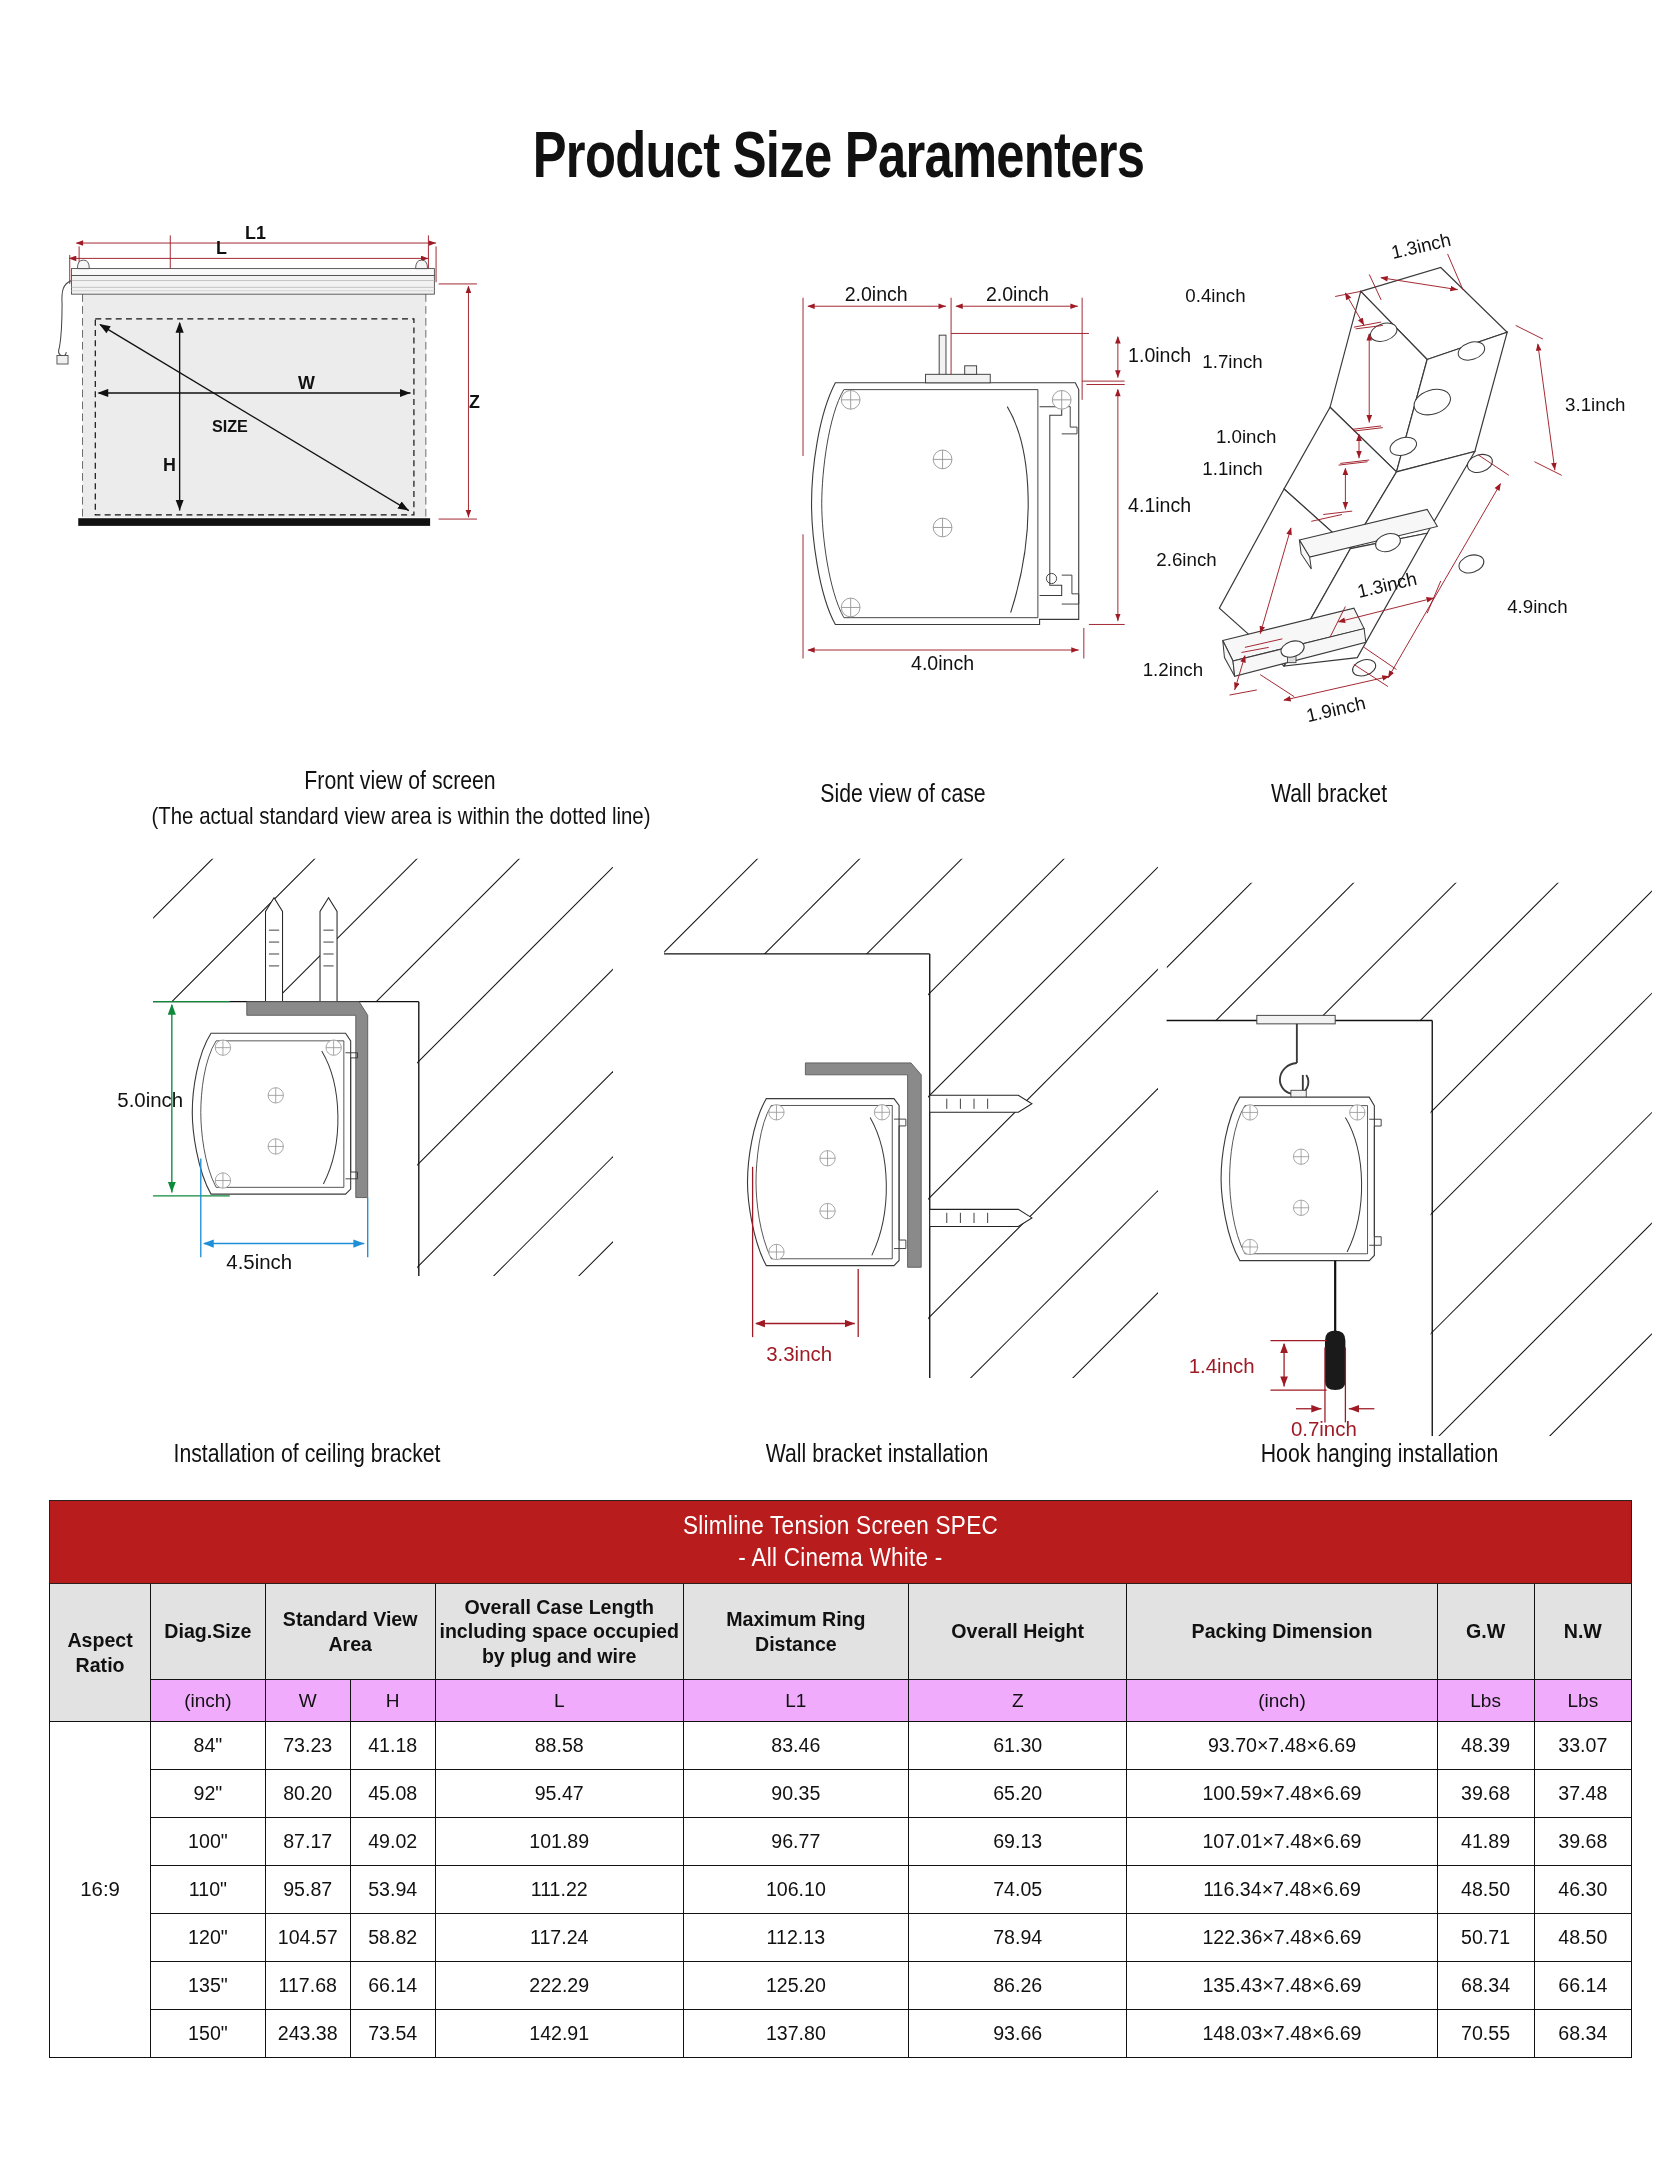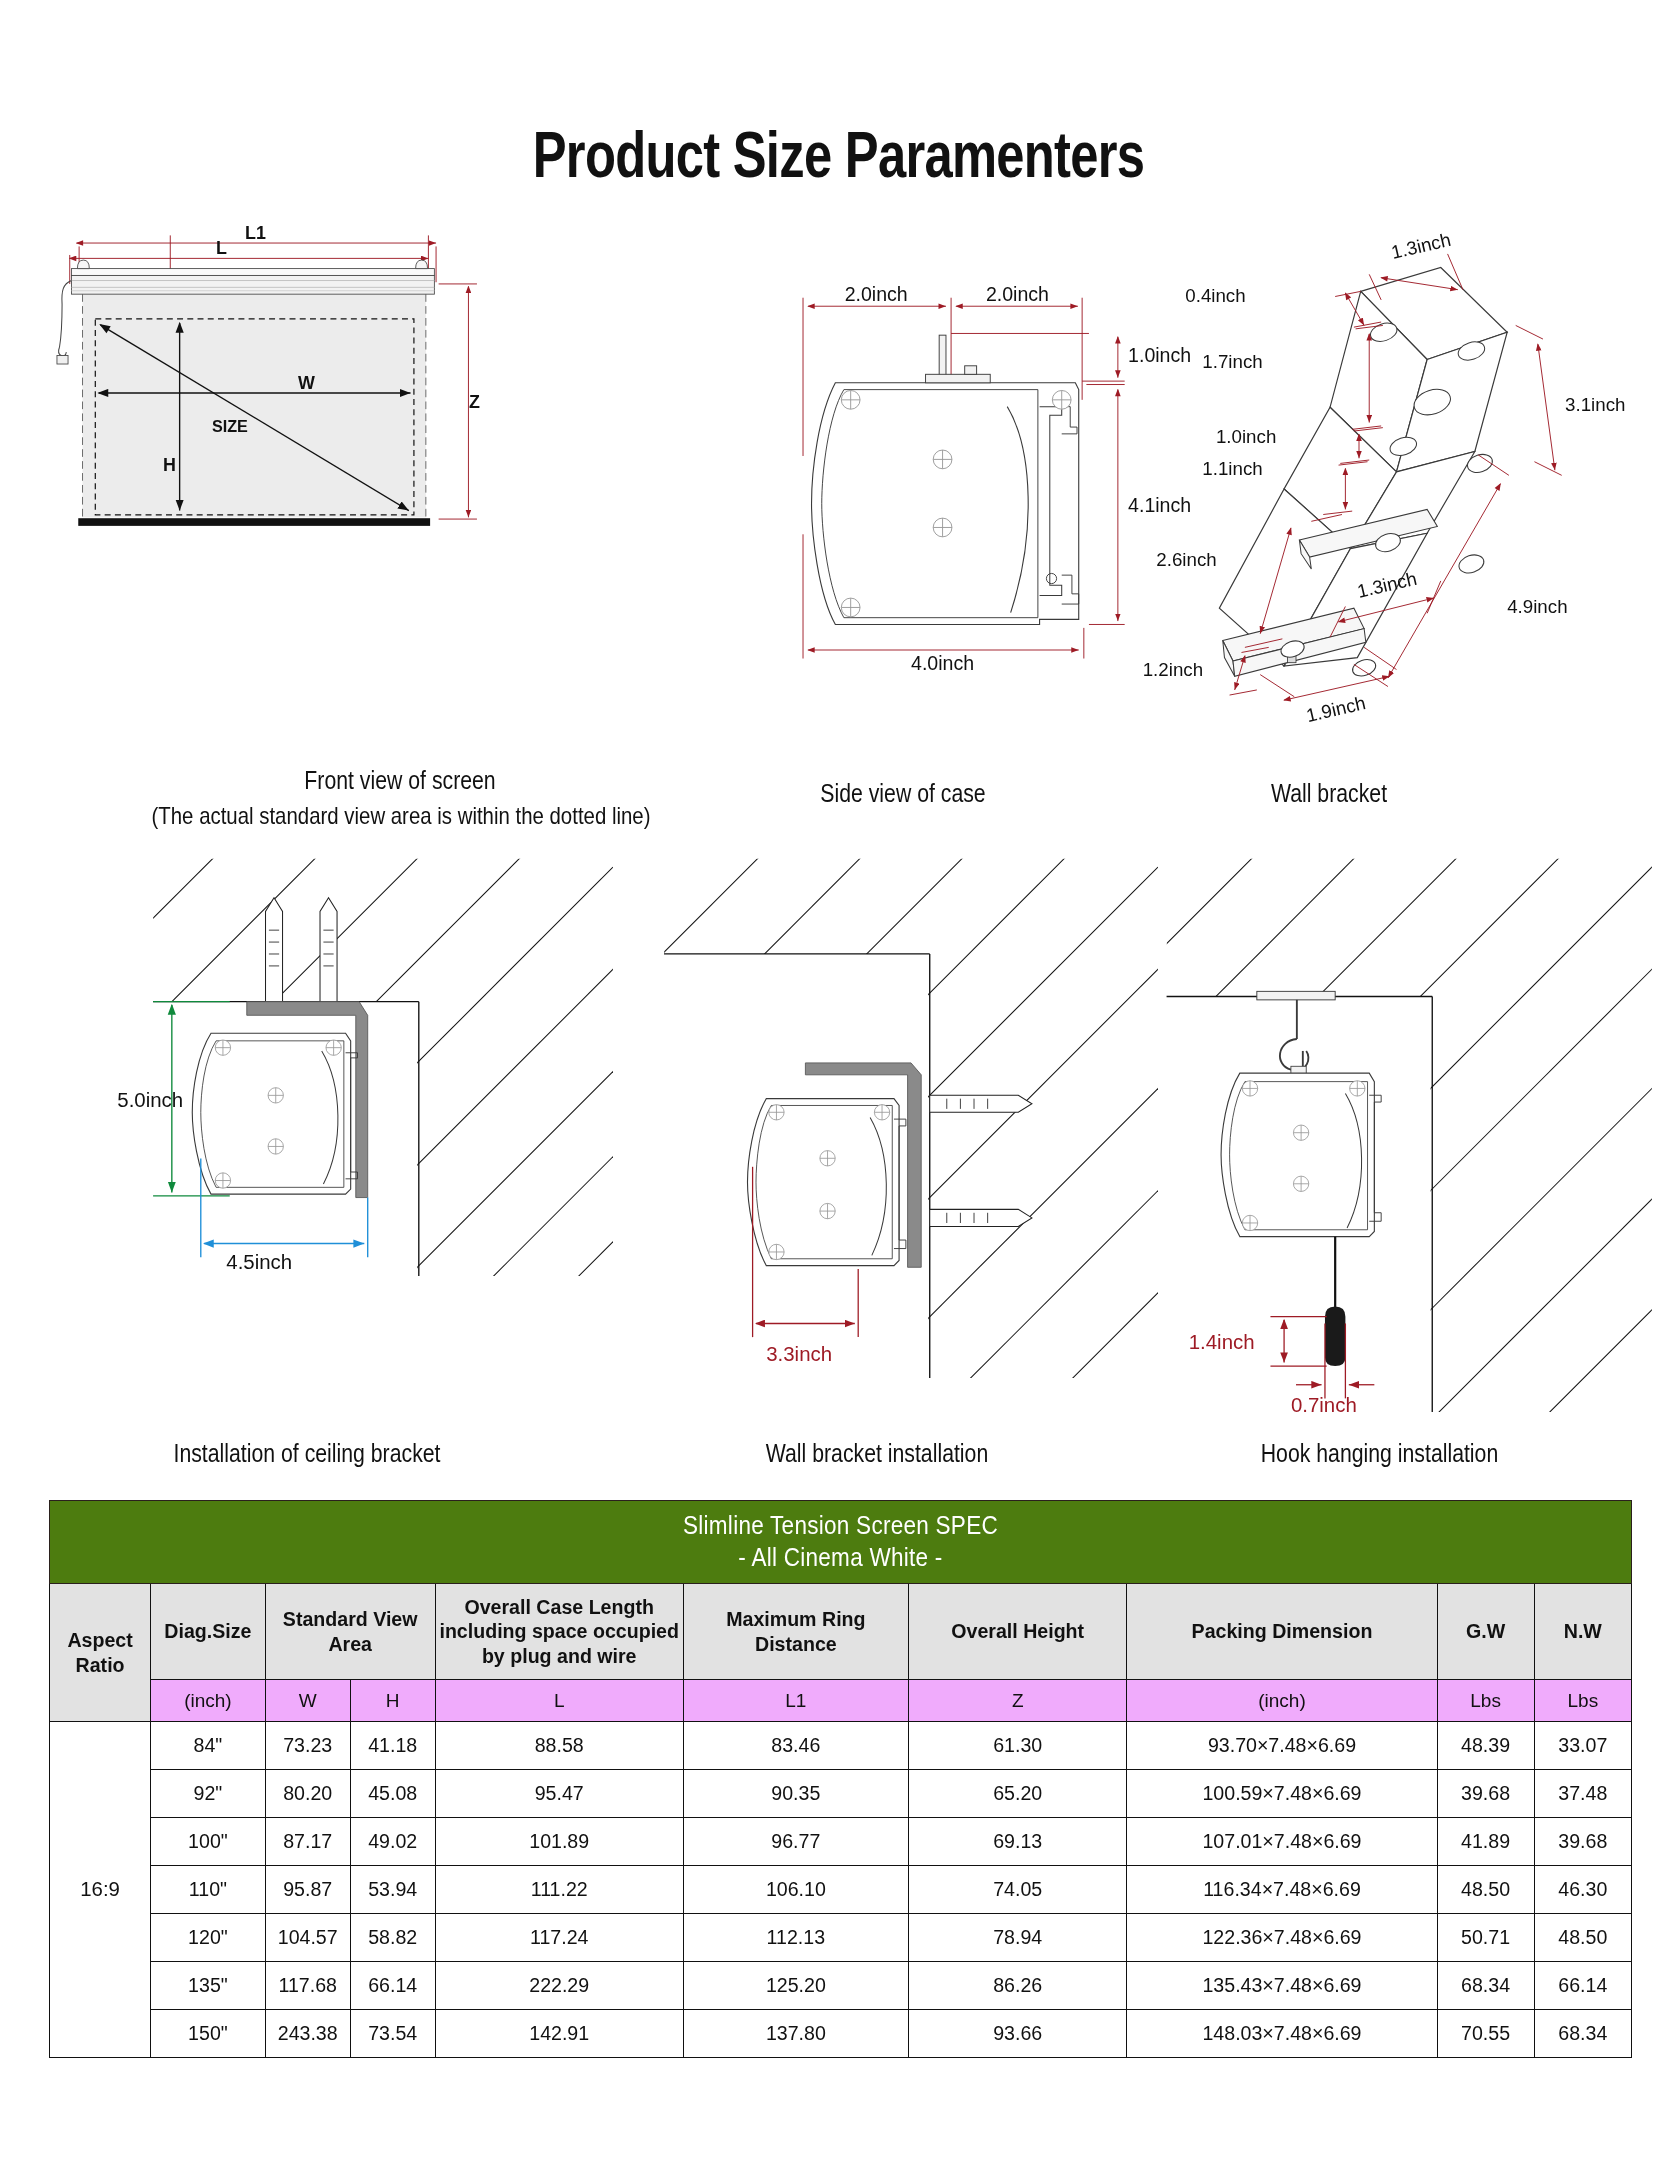--- a/index.html
+++ b/index.html
@@ -33,21 +33,21 @@
   .spec-wrap { position:absolute; left:49px; top:1492px; width:1583px; }
   table.spec {
     border-collapse:collapse; width:1583px;
     font-size:18px; color:#111; table-layout:fixed;
   }
   table.spec th, table.spec td {
     border:0.9px solid #111; text-align:center; vertical-align:middle;
     padding:0; line-height:1.25;
   }
   .spec-title-cell {
-    background:#4d7c0f; color:#ffffff; border:0.9px solid #2a201d !important;
+    background:#b91c1c; color:#ffffff; border:0.9px solid #2a201d !important;
     height:82px; font-size:25.6px; font-weight:normal; letter-spacing:0.3px;
   }
   .spec-title-cell div { transform:scaleX(0.88); }
   .hdr { background:#e2e2e2; font-weight:bold; font-size:19.6px; height:95px; }
   .subhdr { background:#f0abfc; font-weight:normal; font-size:19px; height:41px; }
   td.datacell { height:47px; font-size:19.6px; background:#fff; }
   td.aspect { font-size:20.4px; font-weight:normal; }
 
   .c-aspect{width:75px}.c-diag{width:85px}.c-w{width:63px}.c-h{width:63px}
   .c-l{width:184px}.c-l1{width:167px}.c-z{width:162px}.c-pk{width:230px}
@@ -484,21 +484,21 @@
       <g stroke="#9e1b25" stroke-width="1.5" fill="none">
         <line x1="124" y1="372" x2="124" y2="572"></line>
         <line x1="248" y1="492" x2="248" y2="572"></line>
         <line x1="128" y1="556" x2="244" y2="556" marker-start="url(#al)" marker-end="url(#ar)"></line>
       </g>
       <text x="140" y="600" font-size="24" fill="#9e1b25" style="font-family:'Liberation Sans',sans-serif">3.3inch</text>
     </svg>
   </div>
   <div class="cap" style="left:647px;top:1431px;width:460px;">Wall bracket installation</div>
 
-  <div class="panel" style="left:1141px;top:842px;">
+  <div class="panel" style="left:1141px;top:866px;">
     <svg width="528" height="562" viewBox="0 0 620 660">
       <defs>
         <clipPath id="hookClip">
             <path d="M30,10 L600,10 L600,660 L340,660 L340,172 L30,172 Z"></path>
           </clipPath>
       </defs>
       <g clip-path="url(#hookClip)" stroke="#111" stroke-width="1.2">
         <g>
           <line x1="-110" y1="130" x2="210" y2="-190"></line>
             <line x1="-70" y1="210" x2="290" y2="-150"></line>

